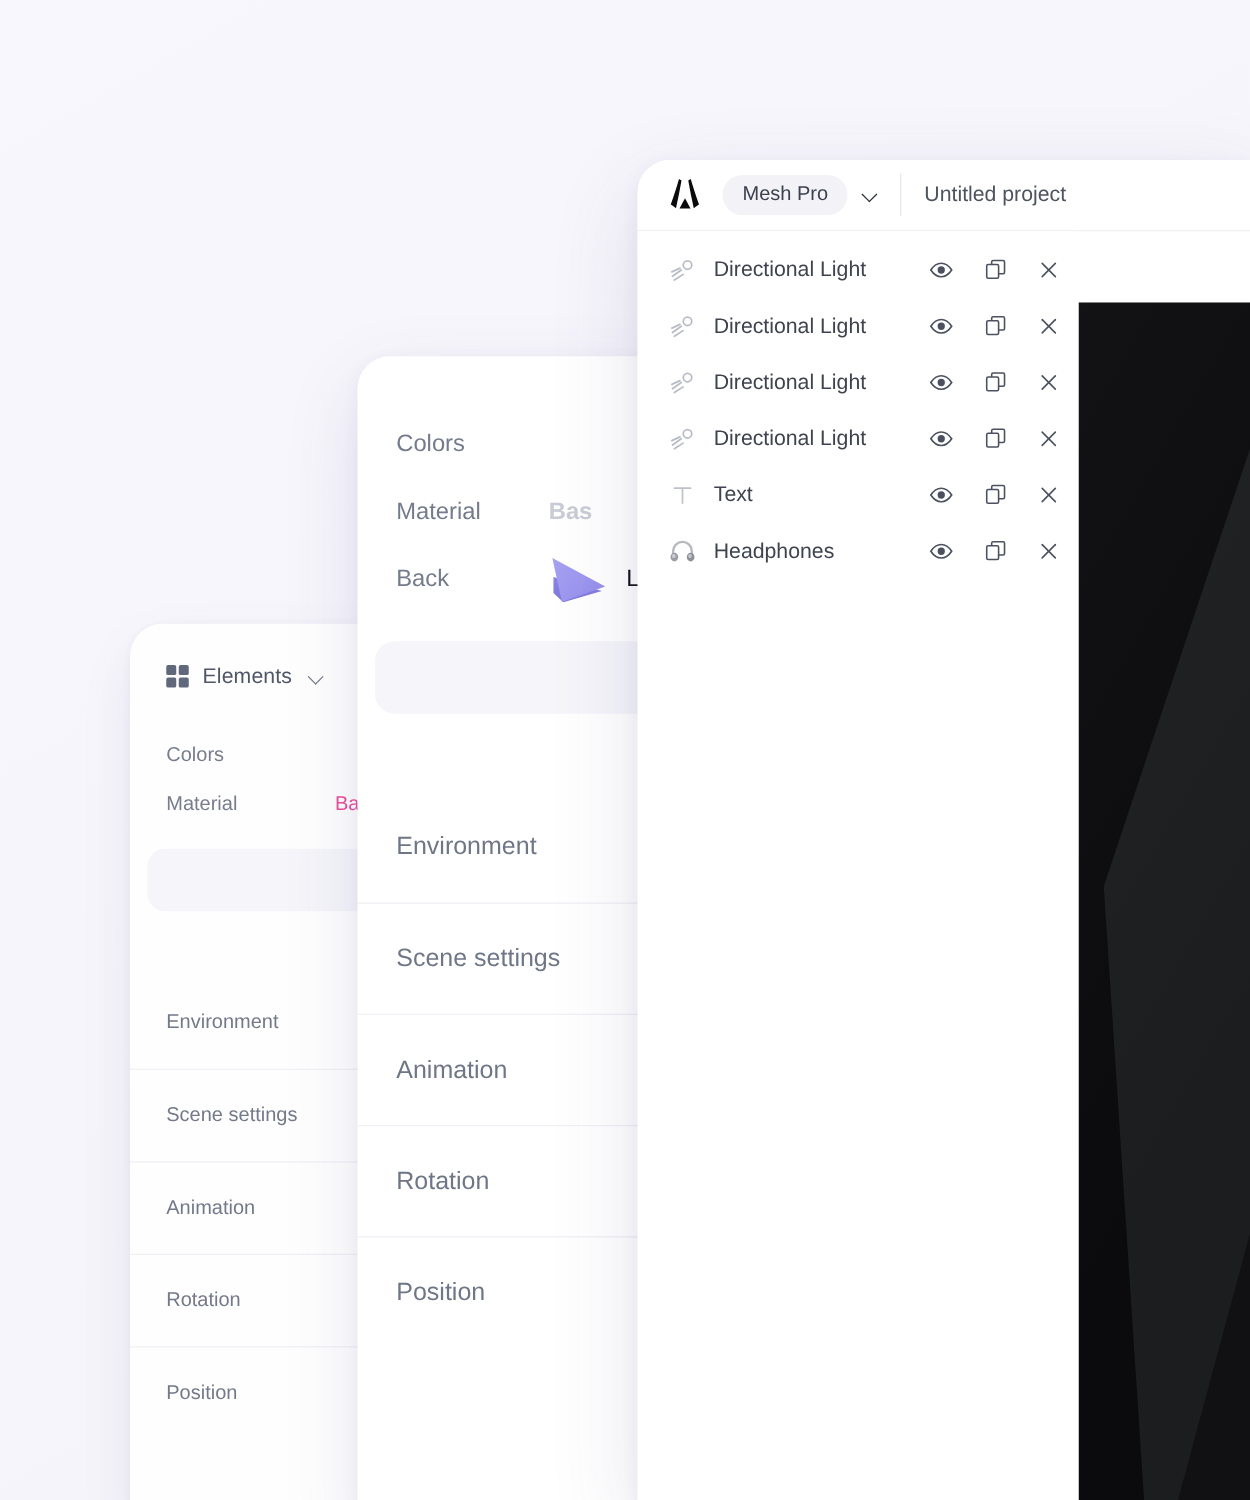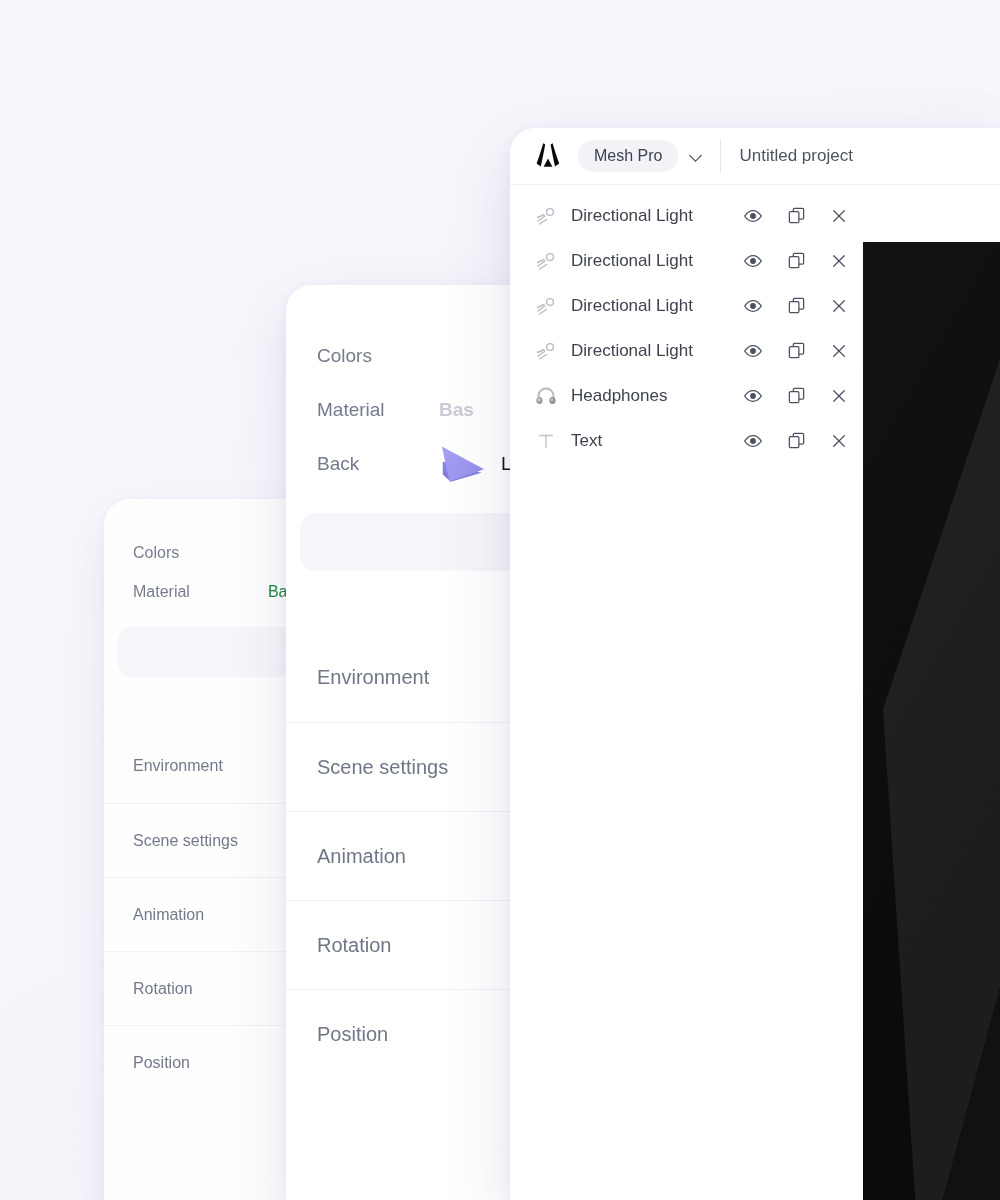--- a/index.html
+++ b/index.html
@@ -81,21 +81,21 @@
     align-items: center;
     padding: 0 0 0 29px;
     height: 39px;
   }
   .pl-row-label {
     font-size: 16px;
     color: #737a8c;
   }
   .pl-row-value {
     font-size: 16px;
-    color: #15803d;
+    color: #ec4899;
     margin-left: 78px;
     white-space: nowrap;
     overflow: hidden;
   }
   .pl-upload {
     margin: 16px 14px 0 14px;
     height: 50px;
     background: #f5f5fa;
     border-radius: 14px;
     display: flex;
@@ -380,20 +380,30 @@
     width: 300px; height: 1015px;
     background: linear-gradient(120deg, rgba(255,255,255,0.03) 0%, rgba(255,255,255,0) 55%);
   }
 </style>
 </head>
 <body>
 
 <div class="stage">
 
   <div class="panel-left">
+    <div class="pl-header">
+      <span class="grid-icon">
+        <i></i>
+          <i></i>
+          <i></i>
+          <i></i>
+      </span>
+      <span class="pl-header-label">Elements</span>
+      <span class="chev"></span>
+    </div>
 
     <div class="pl-rows">
       <div class="pl-row">
         <span class="pl-row-label">Colors</span>
       </div>
       <div class="pl-row">
         <span class="pl-row-label">Material</span>
         <span class="pl-row-value">Ba</span>
       </div>
     </div>
@@ -589,20 +599,50 @@
         <div class="layer-row">
           <span class="layer-icon">
             <svg width="24" height="24" viewBox="0 0 24 24" fill="none" stroke="#b9bcc6" stroke-width="1.4" stroke-linecap="round">
               <circle cx="16" cy="8" r="3.4"></circle>
               <path d="M4 17 L11 12"></path>
                 <path d="M5.5 20 L12.5 15.5"></path>
                 <path d="M3.5 13.5 L10 10.5"></path>
             </svg>
           </span>
           <span class="layer-label">Directional Light</span>
+          <span class="layer-actions">
+            <span class="act">
+              <svg width="20" height="20" viewBox="0 0 24 24" fill="none" stroke="#4b5160" stroke-width="1.6">
+                <path d="M2 12 C5 7.5 8.5 5.5 12 5.5 C15.5 5.5 19 7.5 22 12 C19 16.5 15.5 18.5 12 18.5 C8.5 18.5 5 16.5 2 12 Z"></path>
+                <circle cx="12" cy="12" r="2.7" fill="#4b5160"></circle>
+              </svg>
+            </span>
+            <span class="act">
+              <svg width="19" height="19" viewBox="0 0 24 24" fill="none" stroke="#4b5160" stroke-width="1.6">
+                <rect x="3" y="7" width="12" height="14" rx="1.5"></rect>
+                <path d="M8 7 V4.5 A1.5 1.5 0 0 1 9.5 3 H19.5 A1.5 1.5 0 0 1 21 4.5 V15 A1.5 1.5 0 0 1 19.5 16.5 H15"></path>
+              </svg>
+            </span>
+            <span class="act">
+              <svg width="18" height="18" viewBox="0 0 24 24" fill="none" stroke="#4b5160" stroke-width="1.7" stroke-linecap="round">
+                <path d="M5 5 L19 19"></path>
+                  <path d="M19 5 L5 19"></path>
+              </svg>
+            </span>
+          </span>
+        </div>
+
+        <div class="layer-row">
+          <span class="layer-icon">
+            <svg width="22" height="22" viewBox="0 0 24 24" fill="none" stroke="#bfc2ca" stroke-width="1.5" stroke-linecap="round">
+              <path d="M5 6 H19"></path>
+                <path d="M12 6 V19"></path>
+            </svg>
+          </span>
+          <span class="layer-label">Text</span>
           <span class="layer-actions">
             <span class="act">
               <svg width="20" height="20" viewBox="0 0 24 24" fill="none" stroke="#4b5160" stroke-width="1.6">
                 <path d="M2 12 C5 7.5 8.5 5.5 12 5.5 C15.5 5.5 19 7.5 22 12 C19 16.5 15.5 18.5 12 18.5 C8.5 18.5 5 16.5 2 12 Z"></path>
                 <circle cx="12" cy="12" r="2.7" fill="#4b5160"></circle>
               </svg>
             </span>
             <span class="act">
               <svg width="19" height="19" viewBox="0 0 24 24" fill="none" stroke="#4b5160" stroke-width="1.6">
                 <rect x="3" y="7" width="12" height="14" rx="1.5"></rect>
@@ -644,50 +684,20 @@
             </span>
             <span class="act">
               <svg width="18" height="18" viewBox="0 0 24 24" fill="none" stroke="#4b5160" stroke-width="1.7" stroke-linecap="round">
                 <path d="M5 5 L19 19"></path>
                   <path d="M19 5 L5 19"></path>
               </svg>
             </span>
           </span>
         </div>
 
-        <div class="layer-row">
-          <span class="layer-icon">
-            <svg width="22" height="22" viewBox="0 0 24 24" fill="none" stroke="#bfc2ca" stroke-width="1.5" stroke-linecap="round">
-              <path d="M5 6 H19"></path>
-                <path d="M12 6 V19"></path>
-            </svg>
-          </span>
-          <span class="layer-label">Text</span>
-          <span class="layer-actions">
-            <span class="act">
-              <svg width="20" height="20" viewBox="0 0 24 24" fill="none" stroke="#4b5160" stroke-width="1.6">
-                <path d="M2 12 C5 7.5 8.5 5.5 12 5.5 C15.5 5.5 19 7.5 22 12 C19 16.5 15.5 18.5 12 18.5 C8.5 18.5 5 16.5 2 12 Z"></path>
-                <circle cx="12" cy="12" r="2.7" fill="#4b5160"></circle>
-              </svg>
-            </span>
-            <span class="act">
-              <svg width="19" height="19" viewBox="0 0 24 24" fill="none" stroke="#4b5160" stroke-width="1.6">
-                <rect x="3" y="7" width="12" height="14" rx="1.5"></rect>
-                <path d="M8 7 V4.5 A1.5 1.5 0 0 1 9.5 3 H19.5 A1.5 1.5 0 0 1 21 4.5 V15 A1.5 1.5 0 0 1 19.5 16.5 H15"></path>
-              </svg>
-            </span>
-            <span class="act">
-              <svg width="18" height="18" viewBox="0 0 24 24" fill="none" stroke="#4b5160" stroke-width="1.7" stroke-linecap="round">
-                <path d="M5 5 L19 19"></path>
-                  <path d="M19 5 L5 19"></path>
-              </svg>
-            </span>
-          </span>
-        </div>
-
       </div>
 
       <div class="viewport">
         <div class="vp-shape-a"></div>
         <div class="vp-shape-b"></div>
         <div class="vp-shape-c"></div>
       </div>
 
     </div>
   </div>

